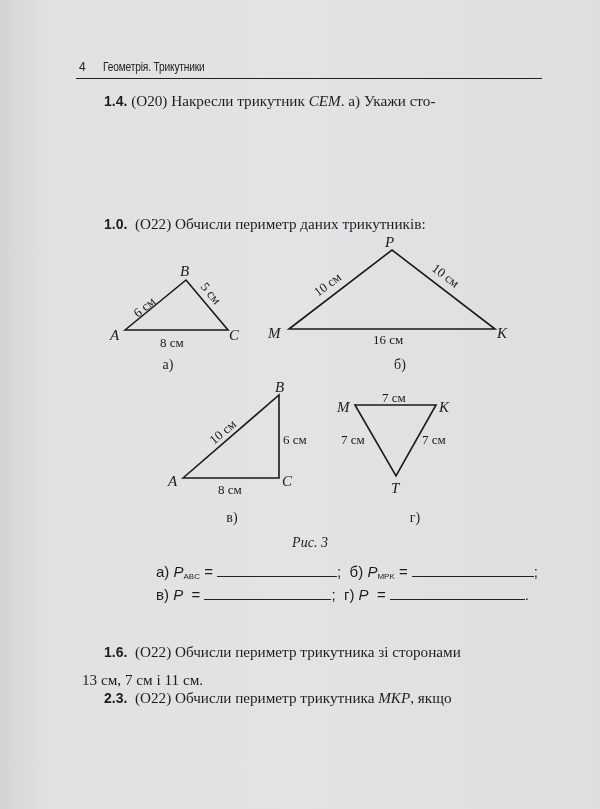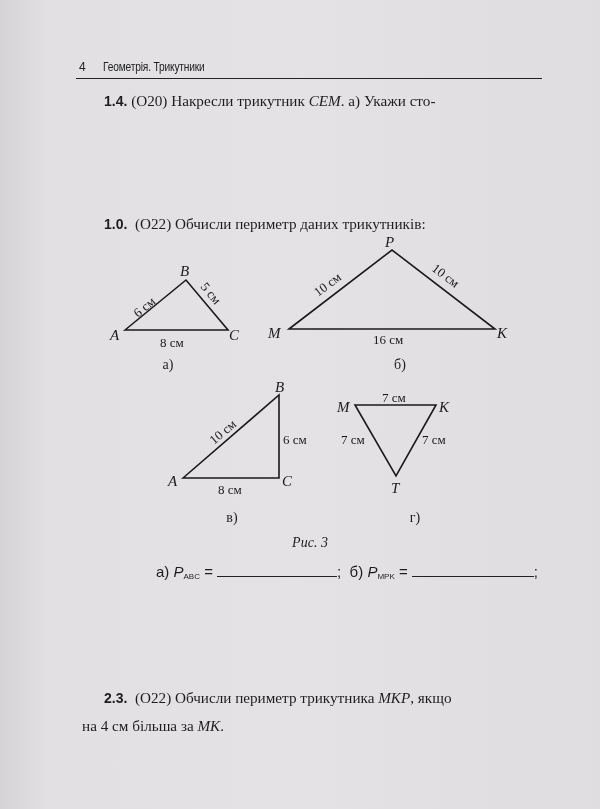--- a/index.html
+++ b/index.html
@@ -103,20 +103,26 @@
 
   <div class="fig-label" style="left:158px;top:357px;width:20px;">а)</div>
   <div class="fig-label" style="left:390px;top:357px;width:20px;">б)</div>
   <div class="fig-label" style="left:222px;top:510px;width:20px;">в)</div>
   <div class="fig-label" style="left:405px;top:510px;width:20px;">г)</div>
   <div class="fig-label it" style="left:280px;top:535px;width:60px;">Рис. 3</div>
 
   <div class="ans-row" style="top:563px;">
     <span>а)</span> <i>P</i><sub class="s it">ABC</sub> = <span class="blank" style="width:120px"></span>; &nbsp;<span>б)</span> <i>P</i><sub class="s it">MPK</sub> = <span class="blank" style="width:122px"></span>;
   </div>
+  <div class="ans-row" style="top:586px;">
+    <span>в)</span> <i>P</i> &nbsp;= <span class="blank" style="width:127px"></span>; &nbsp;<span>г)</span> <i>P</i> &nbsp;= <span class="blank" style="width:135px"></span>.
+  </div>
 
+  <div class="para" style="top:638px;">
+    <span class="line ind"><span class="pnum">1.6.</span>&nbsp; <span>(О22)</span> <span>Обчисли периметр трикутника зі сторонами</span></span>
+    <span class="line">13 см, 7 см і 11 см.</span>
+  </div>
 
   <div class="para" style="top:684px;">
     <span class="line ind"><span class="pnum">2.3.</span>&nbsp; <span>(О22)</span> Обчисли периметр трикутника <i>MKP</i>, якщо</span>
-    <span class="line">на 4 см більша за <i>MK</i>.</span>
   </div>
 
 </div>
 
 </body></html>

